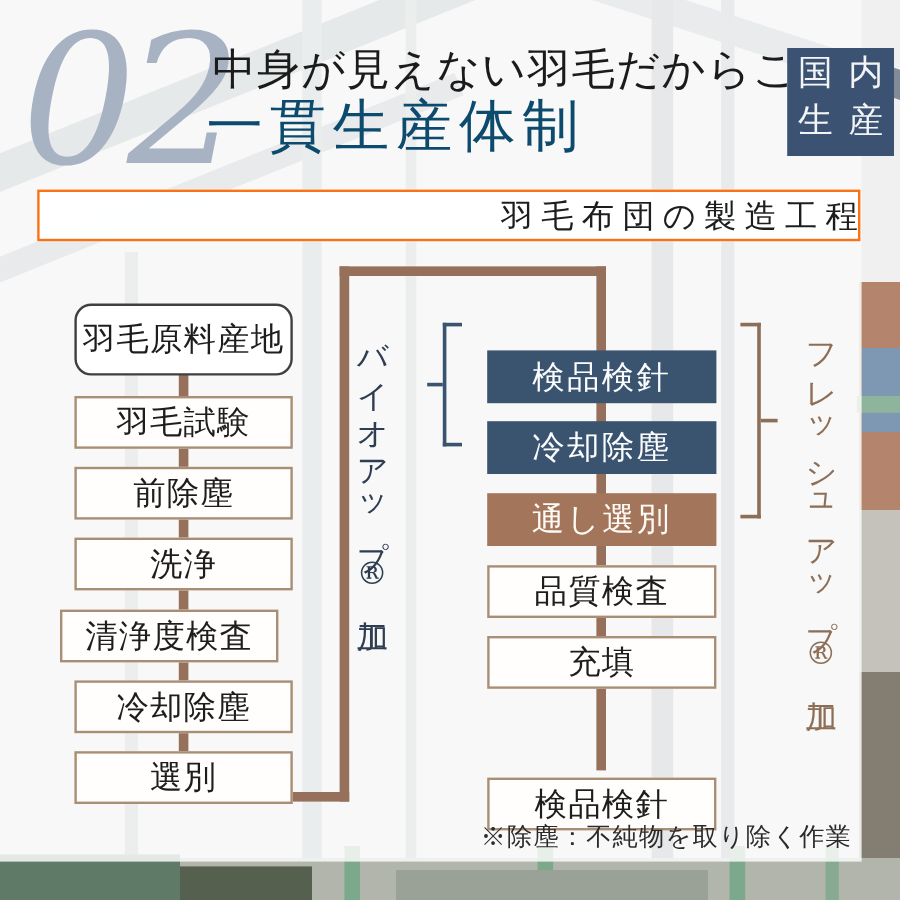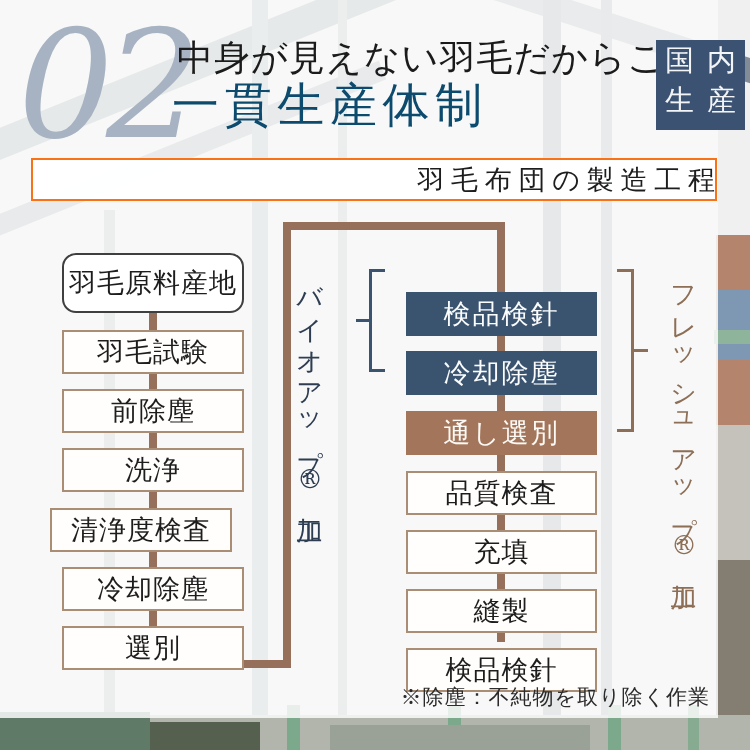--- a/index.html
+++ b/index.html
@@ -132,23 +132,20 @@
     </div>
   <div class="fbox brown" style="left:406px;top:388px;width:191px;height:44px;background:#a3765b;">
       <span>通し選別</span>
     </div>
   <div class="fbox white" style="left:406px;top:448px;width:191px;height:44px;">
       <span>品質検査</span>
     </div>
   <div class="fbox white" style="left:406px;top:507px;width:191px;height:44px;">
       <span>充填</span>
     </div>
-  <div class="fbox white" style="left:406px;top:566px;width:191px;height:44px;">
-      <span>縫製</span>
-    </div>
   <div class="fbox white" style="left:406px;top:625px;width:191px;height:44px;">
       <span>検品検針</span>
     </div>
 
   <div class="brk" style="left:369px;top:269px;width:3px;height:103px;background:#3a5470;"></div>
   <div class="brk" style="left:369px;top:269px;width:16px;height:3px;background:#3a5470;"></div>
   <div class="brk" style="left:369px;top:369px;width:16px;height:3px;background:#3a5470;"></div>
   <div class="brk" style="left:356px;top:319px;width:13px;height:3px;background:#3a5470;"></div>
 
   <div class="brk" style="left:631px;top:269px;width:3px;height:163px;background:#8d6e57;"></div>

